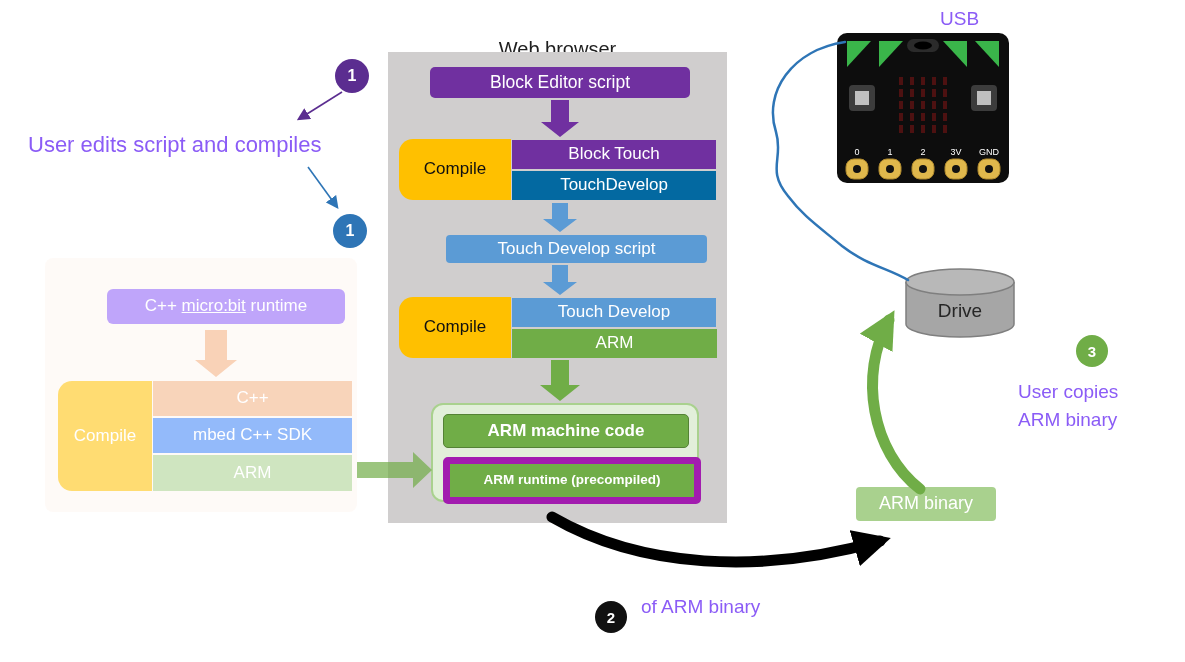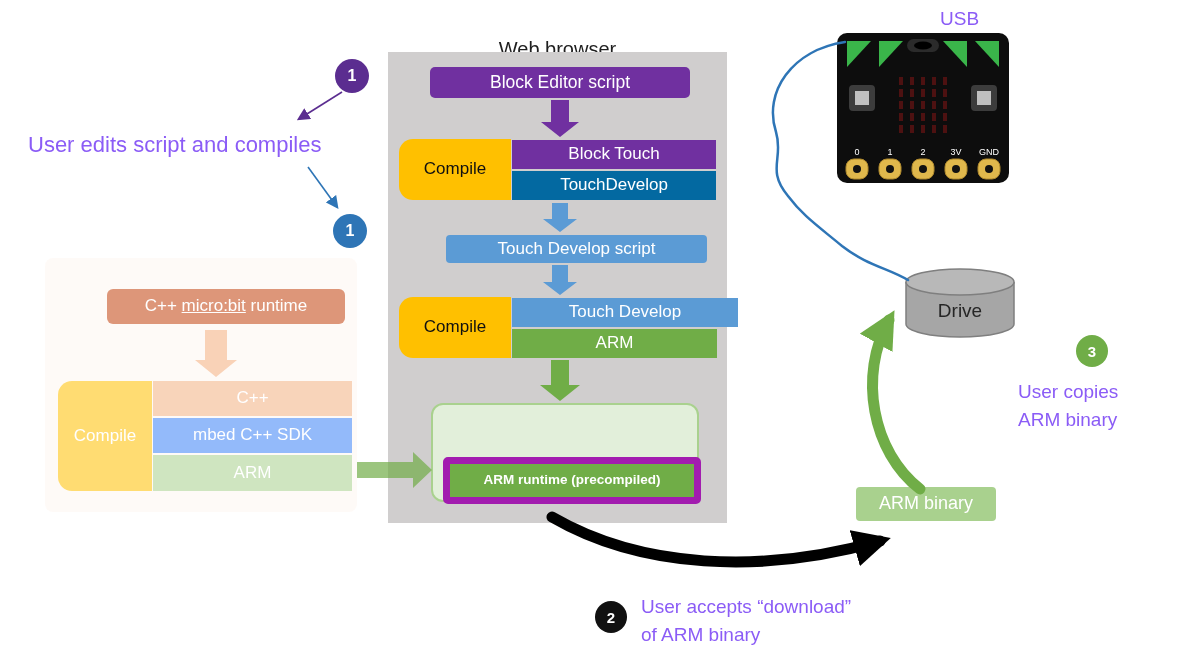--- a/index.html
+++ b/index.html
@@ -25,21 +25,21 @@
   .layer2{z-index:2;}
 </style>
 </head>
 <body>
 
 <div class="canvas">
 
   <div class="faded">
     <div class="abs" style="left:45px;top:258px;width:312px;height:254px;background:#fbe5d6;opacity:.35;border-radius:8px;"></div>
 
-    <div class="box" style="left:107px;top:289px;width:238px;height:35px;background:#c2410c;border-radius:6px;">
+    <div class="box" style="left:107px;top:289px;width:238px;height:35px;background:#8b5cf6;border-radius:6px;">
       <span><span>C++ </span><span class="ulink">micro:bit</span><span> runtime</span></span>
     </div>
 
     <div class="box" style="left:58px;top:381px;width:94px;height:110px;background:#ffc000;border-radius:14px 0 0 14px;color:#fff;">
       <span>Compile</span>
     </div>
     <div class="box" style="left:153px;top:381px;width:199px;height:35px;background:#f4b183;">
       <span>C++</span>
     </div>
     <div class="box" style="left:153px;top:418px;width:199px;height:35px;background:#3b82f6;">
@@ -74,28 +74,31 @@
     <span>TouchDevelop</span>
   </div>
 
   <div class="box" style="left:430px;top:235px;width:261px;height:28px;background:#5b9bd5;border-radius:4px;margin-left:16px;">
     <span>Touch Develop script</span>
   </div>
 
   <div class="box" style="left:399px;top:297px;width:112px;height:61px;background:#ffc000;border-radius:14px 0 0 14px;color:#101010;">
     <span>Compile</span>
   </div>
-  <div class="box" style="left:512px;top:298px;width:226px;height:29px;background:#5b9bd5;">
+  <div class="box" style="left:512px;top:298px;width:204px;height:29px;background:#5b9bd5;">
     <span>Touch Develop</span>
   </div>
   <div class="box" style="left:512px;top:329px;width:205px;height:29px;background:#70ad47;">
     <span>ARM</span>
   </div>
 
   <div class="abs" style="left:431px;top:403px;width:268px;height:99px;background:#e2efda;border:2px solid #a9d18e;border-radius:12px;box-sizing:border-box;"></div>
+  <div class="box" style="left:443px;top:414px;width:244px;height:32px;background:#70ad47;border:1px solid #548235;border-radius:5px;font-weight:bold;">
+    <span>ARM machine code</span>
+  </div>
   <div class="box" style="left:443px;top:457px;width:244px;height:33px;background:#70ad47;border:7px solid #a21caf;border-radius:5px;font-weight:bold;font-size:13.5px;">
     <span>ARM runtime (precompiled)</span>
   </div>
 
   <div class="txt" style="left:940px;top:8px;font-size:19px;">USB</div>
 
   <div class="abs layer1" style="left:837px;top:33px;">
     <svg width="172" height="150" viewBox="0 0 172 150">
       <rect x="0" y="0" width="172" height="150" rx="10" fill="#0d0d0d"></rect>
       <g fill="#3ab54a">
@@ -170,21 +173,20 @@
     </svg>
   </div>
   <div class="txt layer2 abs" style="left:900px;top:300px;width:120px;text-align:center;font-size:19px;color:#262626;">Drive</div>
 
   <div class="box" style="left:856px;top:487px;width:140px;height:34px;background:#a9d18e;border-radius:4px;font-size:18px;">
     <span>ARM binary</span>
   </div>
 
   <div class="badge" style="left:595px;top:601px;width:32px;height:32px;background:#111;font-size:15px;">2</div>
   <div class="txt" style="left:641px;top:593px;font-size:19px;line-height:28px;">
-    <div>User accepts “download”</div>
     <div>of ARM binary</div>
   </div>
 
   <div class="badge" style="left:1076px;top:335px;width:32px;height:32px;background:#70ad47;font-size:15px;">3</div>
   <div class="txt" style="left:1018px;top:378px;width:167px;font-size:19px;line-height:28px;">
     <div>User copies</div>
     <div>ARM binary</div>
   </div>
 
   <svg class="overlay" width="1185" height="662" viewBox="0 0 1185 662">

